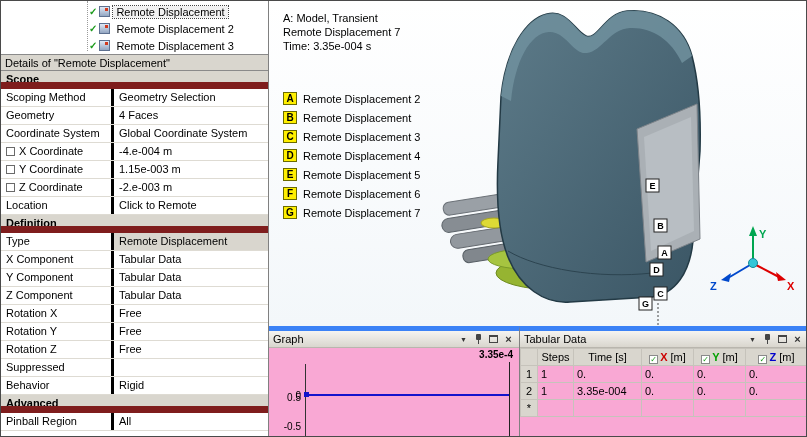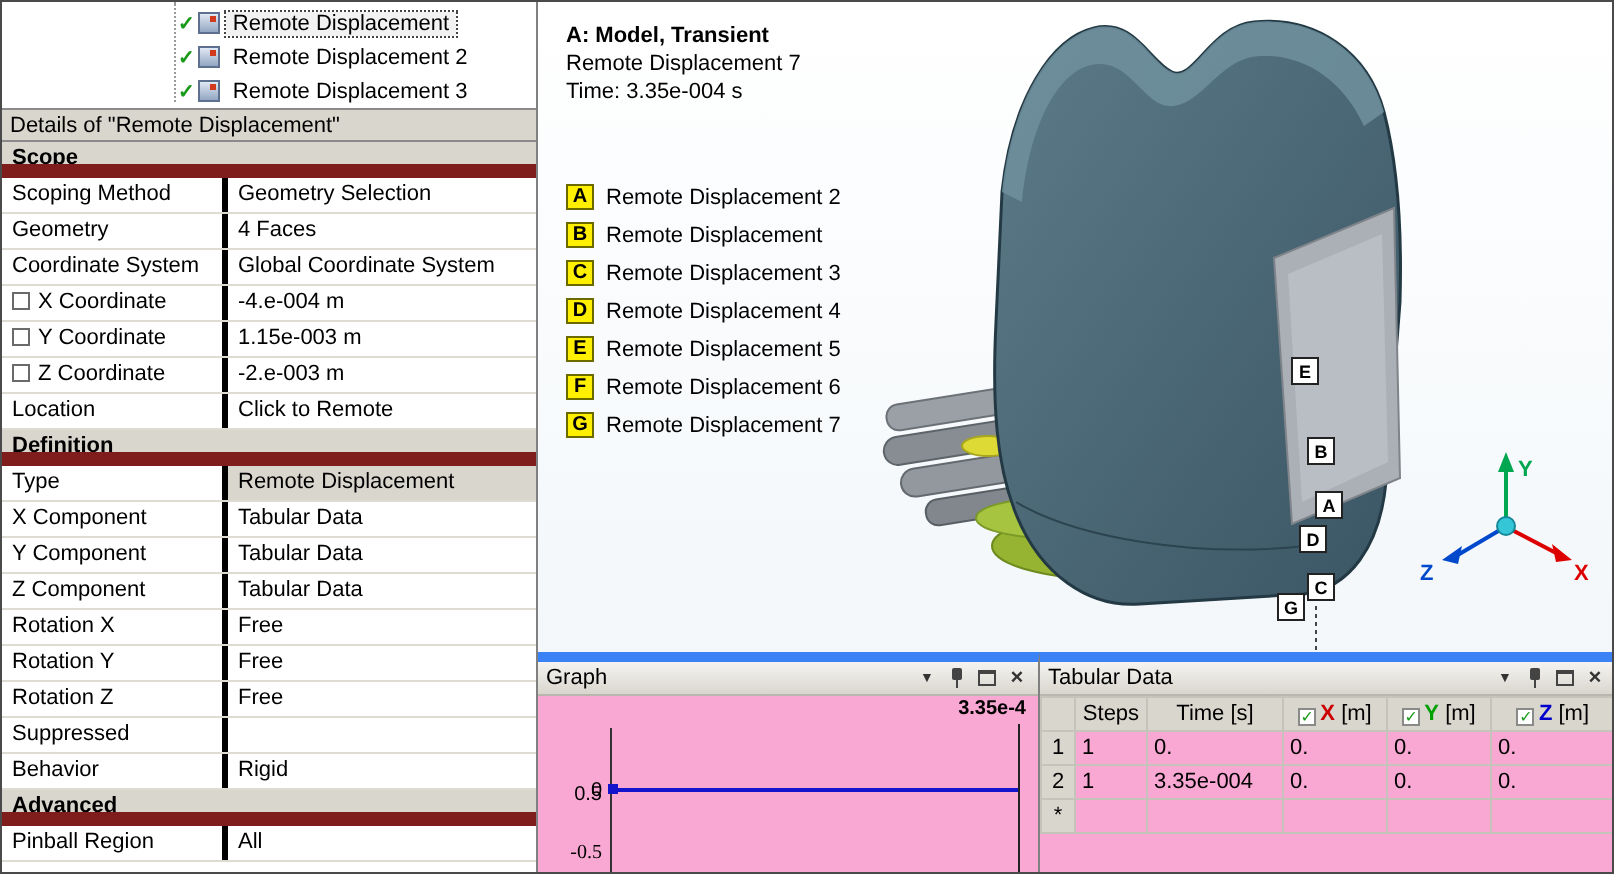--- a/index.html
+++ b/index.html
@@ -24,21 +24,21 @@
   .details-row .d-label { width:113px; border-right:3px solid #000000; padding-left:5px; overflow:hidden; white-space:nowrap; }
   .details-row .d-value { flex:1; padding-left:5px; overflow:hidden; white-space:nowrap; }
   .details-row.group { background:#d9d6ce; font-weight:bold; border-bottom:7px solid #7f1d1d; }
   .details-row.group .d-label { width:100%; border-right:none; }
   .details-row .d-value.hl { background:#d9d6ce; }
   .chk { display:inline-block; width:9px; height:9px; border:1px solid #6a6a6a; background:#fff; margin-right:4px; vertical-align:-1px; }
 
   
   .viewport { position:absolute; left:268px; top:0; width:539px; height:325px; background:linear-gradient(#ffffff,#f3f7fa); overflow:hidden; }
   .vp-header { position:absolute; left:14px; top:10px; line-height:14px; }
-  .vp-header .t1 { font-weight:bold; }
+  .vp-header .t1 { font-weight:normal; }
   .legend { position:absolute; left:14px; top:88px; }
   .legend-item { display:flex; align-items:center; height:19px; }
   .legend-key { width:14px; height:13px; background:#ffef00; border:1px solid #6a6a00; color:#000; font-weight:bold; font-size:10px; text-align:center; line-height:12px; margin-right:6px; flex:none; }
   .model { position:absolute; left:139px; top:0; width:400px; height:325px; }
   .triad { position:absolute; right:8px; bottom:24px; width:92px; height:82px; }
   .triad text { font-size:11px; font-weight:bold; font-family:"Liberation Sans", sans-serif; }
 
   
   .dock-panel { position:absolute; top:325px; height:112px; background:#f9a8d4; border-top:5px solid #3b82f6; }
   .graph-panel { left:268px; width:251px; border-right:1px solid #808080; }
@@ -280,21 +280,21 @@
       <span class="panel-btn">
           <span class="glyph-close">×</span>
         </span>
     </div>
     <div class="graph-body">
       <span class="g-endlab" style="top:1px;">3.35e-4</span>
       <div class="g-plot"></div>
       <div id="g-yticks">
           <span class="g-ytick" style="top: 22px; margin-top: 22px;">0.5</span>
           <span class="g-ytick" style="top: 42px;">0</span>
-          <span class="g-ytick" style="top: 73px; font-family: Liberation Serif, serif;">-0.5</span>
+          <span class="g-ytick" style="top: 73px;">-0.5</span>
         </div>
       <div class="g-line"></div>
       <div class="g-dot"></div>
       <div class="g-marker"></div>
       <span class="g-endlab" style="bottom:1px;">3.35e-4</span>
     </div>
   </div>
 
   <div class="dock-panel tabular-panel">
     <div class="panel-titlebar">

